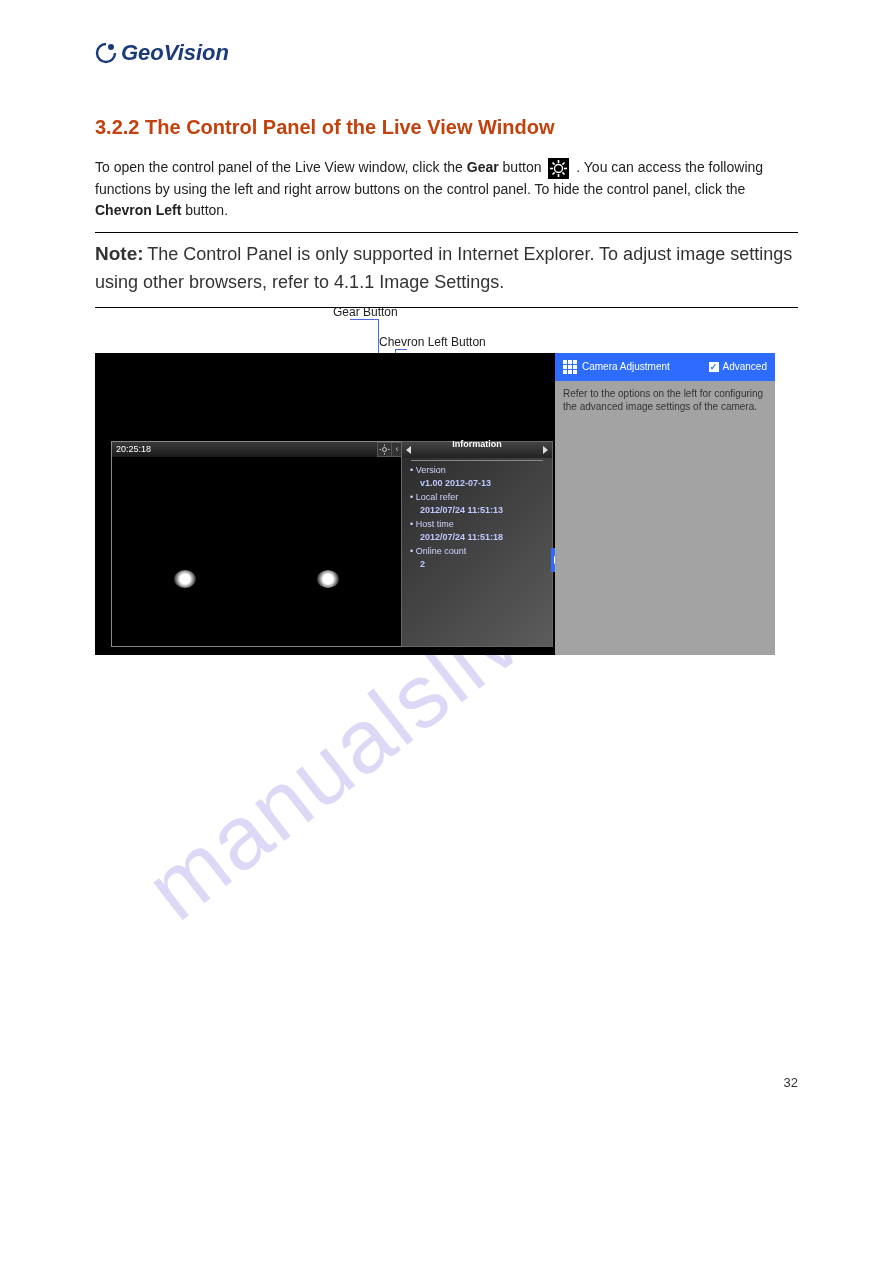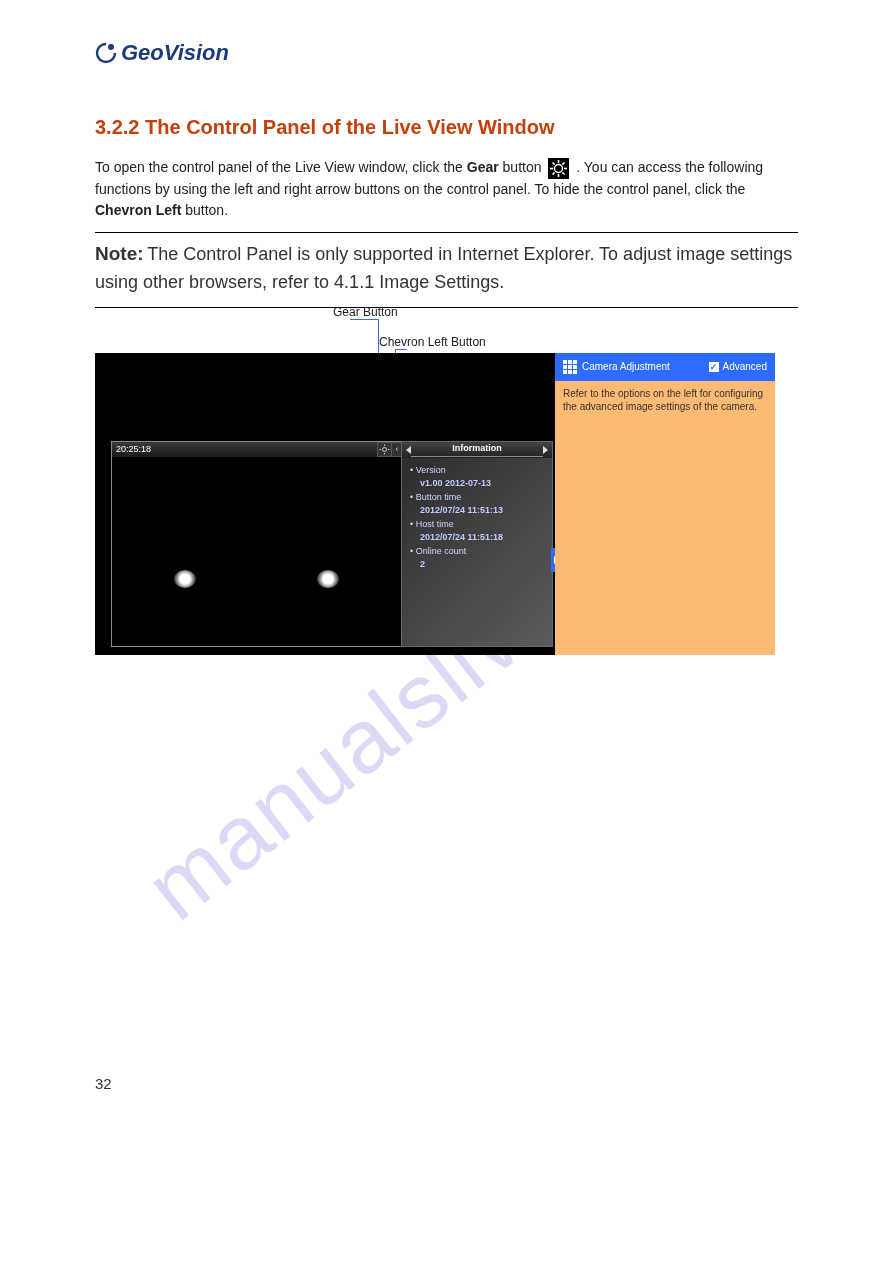--- a/index.html
+++ b/index.html
@@ -184,21 +184,21 @@
   }
   .tri-left { border-right:5px solid #ddd; }
   .tri-right { border-left:5px solid #ddd; }
   .info-title {
     color:#fff;
     font-size:9px;
     font-weight:bold;
     text-align:center;
     flex:1;
     border-bottom:1px solid #888;
-    padding-bottom:3px;
+    padding-bottom:11px;
   }
   .info-body {
     padding: 6px 8px;
     color:#cfd6ff;
     font-size:9px;
     line-height:1.5;
   }
   .info-body .lbl::before {
     content:"• ";
     color:#cfd6ff;
@@ -219,21 +219,21 @@
   }
   .arrow-tab .tri-right2 {
     width:0;height:0;
     border-top:4px solid transparent;
     border-bottom:4px solid transparent;
     border-left:5px solid #fff;
   }
   .ss-right {
     width: 220px;
     height: 302px;
-    background:#fdba74;
+    background:#a3a3a3;
     position:relative;
   }
   .blue-bar {
     height: 28px;
     background:#2d6cff;
     color:#fff;
     display:flex;
     align-items:center;
     justify-content:space-between;
     padding: 0 8px;
@@ -281,22 +281,22 @@
     top: 280px;
     transform: translateX(-50%) rotate(-38deg);
     font-size: 90px;
     color: rgba(120,100,220,0.25);
     font-weight: 300;
     letter-spacing: 2px;
     pointer-events:none;
     white-space:nowrap;
   }
   .pagenum {
-    text-align:left;
-    font-size:15px;
+    text-align:right;
+    font-size:13px;
     margin-top: 420px;
   }
 </style>
 </head>
 <body>
 
 <div class="page">
 
   <div class="logo-row">
     <span class="logo-icon">
@@ -382,21 +382,21 @@
 
         <div class="info-panel">
           <div class="info-header">
             <div class="tri tri-left"></div>
             <div class="info-title">Information</div>
             <div class="tri tri-right"></div>
           </div>
           <div class="info-body">
             <div class="lbl">Version</div>
             <div class="val">v1.00  2012-07-13</div>
-            <div class="lbl">Button time</div>
+            <div class="lbl">Local refer</div>
             <div class="val">2012/07/24 11:51:13</div>
             <div class="lbl">Host time</div>
             <div class="val">2012/07/24 11:51:18</div>
             <div class="lbl">Online count</div>
             <div class="val">2</div>
           </div>
         </div>
 
         <div class="arrow-tab">
           <div class="tri-right2"></div>

